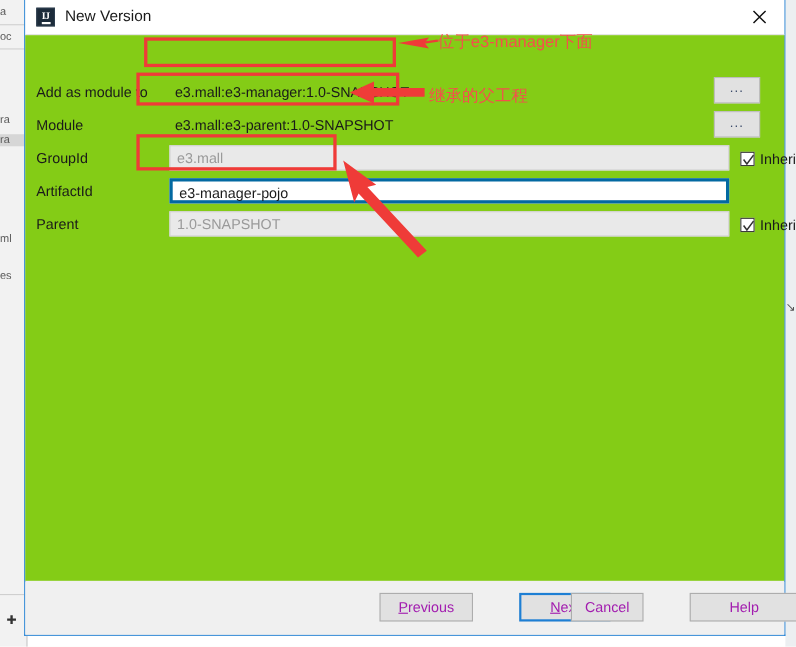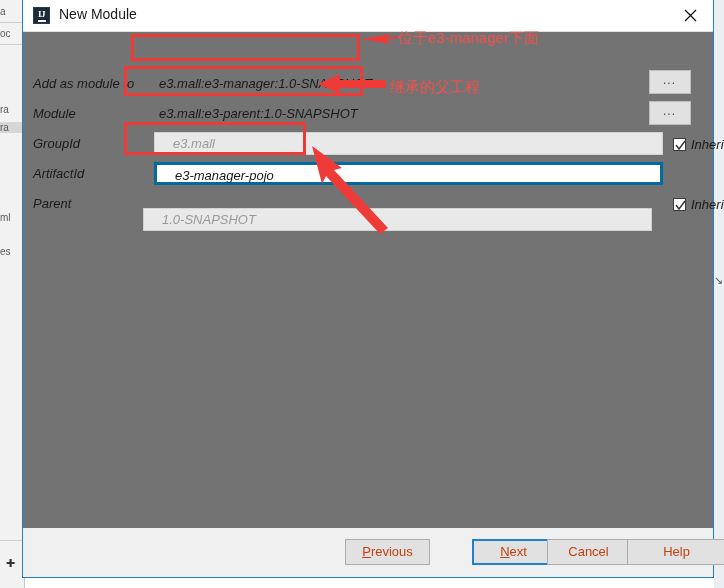--- a/index.html
+++ b/index.html
@@ -132,22 +132,21 @@
     align-items: center;
     justify-content: center;
     cursor: pointer;
   }
   .close-btn svg { display: block; }
 
   
   .form-area {
     position: relative;
     height: 496px;
-    background: #737373;
-    font-style: italic;
+    background: #84cc16;
   }
   .row-label {
     position: absolute;
     left: 10px;
     font-size: 13px;
     color: #1a1a1a;
     line-height: 16px;
     white-space: nowrap;
   }
   .combo-value {
@@ -156,21 +155,21 @@
     color: #1a1a1a;
     line-height: 16px;
     white-space: nowrap;
   }
   .field {
     position: absolute;
     box-sizing: border-box;
     height: 23px;
     line-height: 21px;
     font-size: 13px;
-    padding-left: 18px;
+    padding-left: 6px;
     border: 1px solid #bfbfbf;
   }
   .field.disabled {
     background: #e9e9e9;
     color: #9a9a9a;
     border-color: #d2d2d2;
   }
   .field.focused {
     background: #ffffff;
     color: #1a1a1a;
@@ -221,21 +220,21 @@
     background: #f0f0f0;
   }
   .btn {
     position: absolute;
     top: 10px;
     height: 26px;
     box-sizing: border-box;
     background: #e1e1e1;
     border: 1px solid #adadad;
     font-size: 13px;
-    color: #c2410c;
+    color: #a21caf;
     text-align: center;
     line-height: 24px;
     cursor: pointer;
   }
   .btn.default {
     border: 2px solid #1e7fd4;
     line-height: 22px;
     margin-left: 32px;
   }
   .btn u { text-decoration: underline; }
@@ -283,21 +282,21 @@
   </div>
 </div>
 
 <div id="dialog">
 
   <div class="titlebar">
     <div class="ij-logo">
       <span>IJ</span>
       <span class="ij-underline"></span>
     </div>
-    <div class="title-text">New Module</div>
+    <div class="title-text">New Version</div>
     <div class="close-btn">
       <svg width="13" height="13" viewBox="0 0 13 13" aria-hidden="true">
         <path d="M1,1 L12,12 M12,1 L1,12" stroke="#111" stroke-width="1.3" fill="none"></path>
       </svg>
     </div>
   </div>
 
   <div class="form-area">
 
     <div class="row-label" style="top:44px">Add as module to</div>
@@ -316,36 +315,36 @@
           <path d="M1,5 L4,9 L10,1" stroke="#333" stroke-width="1.4" fill="none"></path>
         </svg>
       </span>
       <span class="inherit-label">Inherit</span>
     </div>
 
     <div class="row-label" style="top:134px">ArtifactId</div>
     <div class="field focused" style="left:131px; top:130px; width:509px;">e3-manager-pojo</div>
 
     <div class="row-label" style="top:164px">Parent</div>
-    <div class="field disabled" style="left:120px; top:160px; width:509px;margin-top:16px;">1.0-SNAPSHOT</div>
+    <div class="field disabled" style="left:131px; top:160px; width:509px;">1.0-SNAPSHOT</div>
     <div class="inherit-box" style="left:650px; top:165px">
       <span class="cbx">
         <svg width="11" height="11" viewBox="0 0 11 11" aria-hidden="true">
           <path d="M1,5 L4,9 L10,1" stroke="#333" stroke-width="1.4" fill="none"></path>
         </svg>
       </span>
       <span class="inherit-label">Inherit</span>
     </div>
 
   </div>
 
   <div class="button-bar">
     <div class="btn" style="left:322px; width:85px"><u>P</u><span>revious</span></div>
     <div class="btn default" style="left:417px; width:83px"><u>N</u><span>ext</span></div>
-    <div class="btn" style="left:524px; width:83px">Cancel</div>
+    <div class="btn" style="left:496px; width:66px">Cancel</div>
     <div class="btn" style="left:604px; width:99px">Help</div>
   </div>
 
 </div>
 
 <div id="annotations">
 
   <div class="hl-box" style="left:131px; top:34px;  width:229px; height:27px;"></div>
   <div class="hl-box" style="left:124px; top:66px;  width:239px; height:30px;"></div>
   <div class="hl-box" style="left:124px; top:122px; width:182px; height:33px;"></div>

